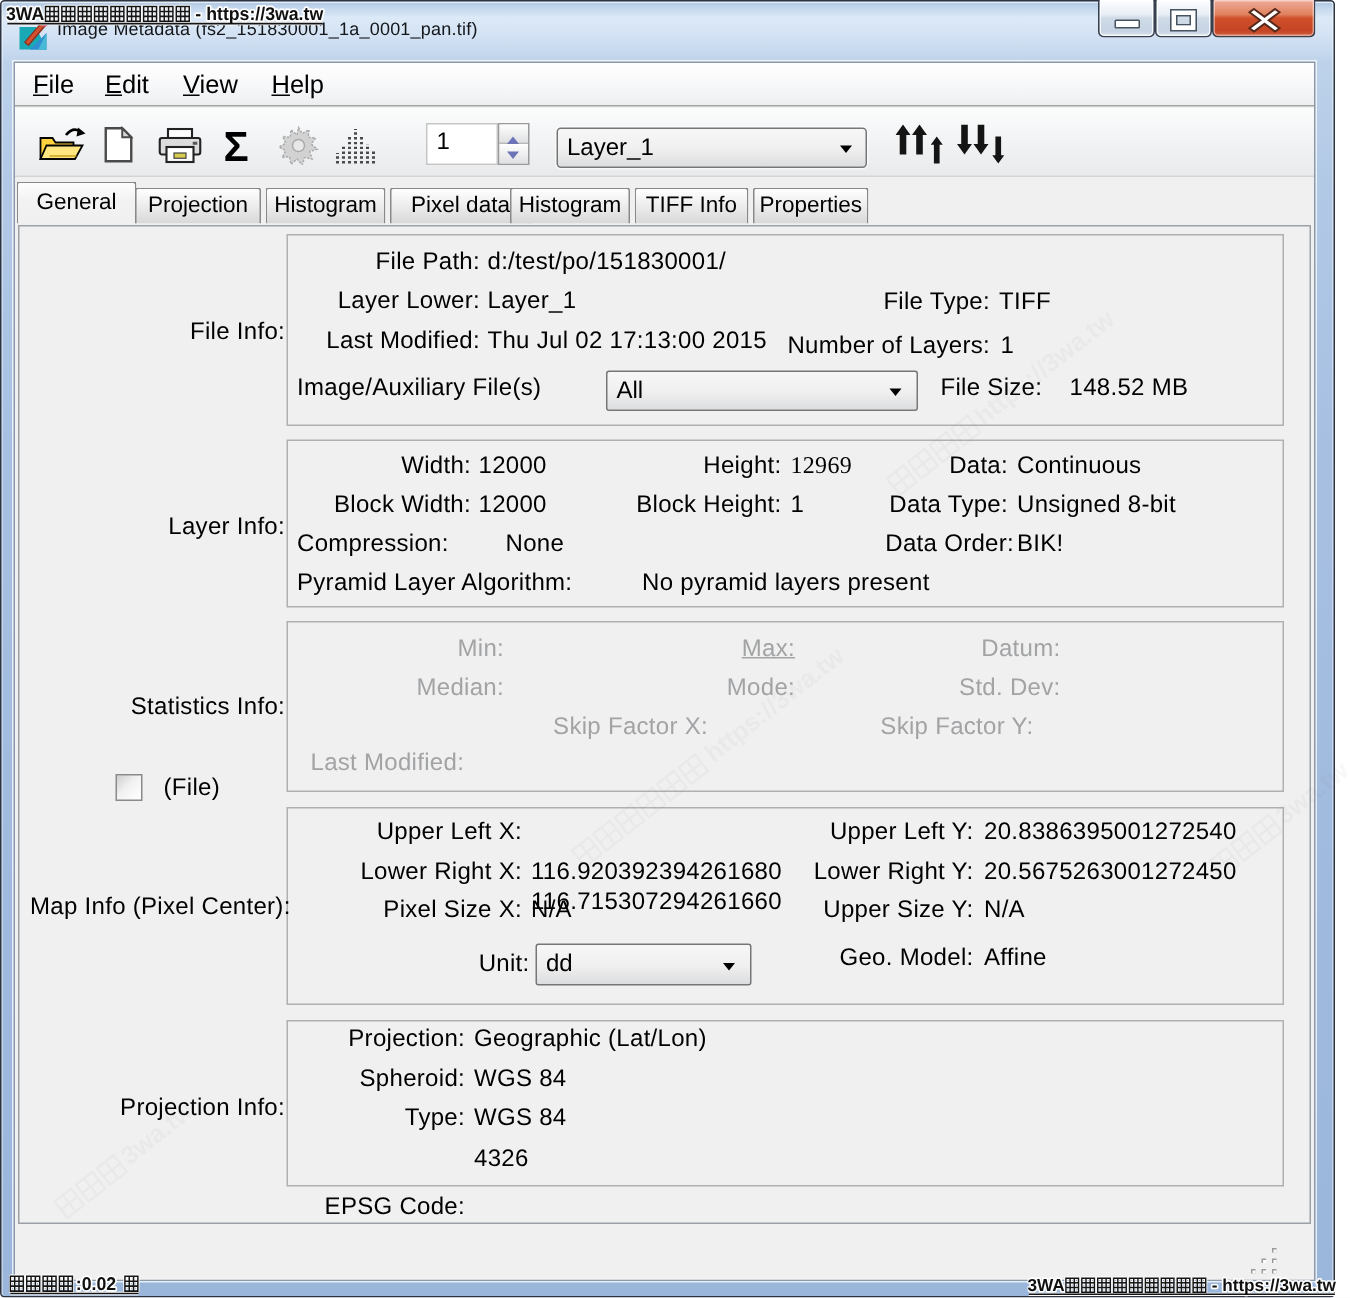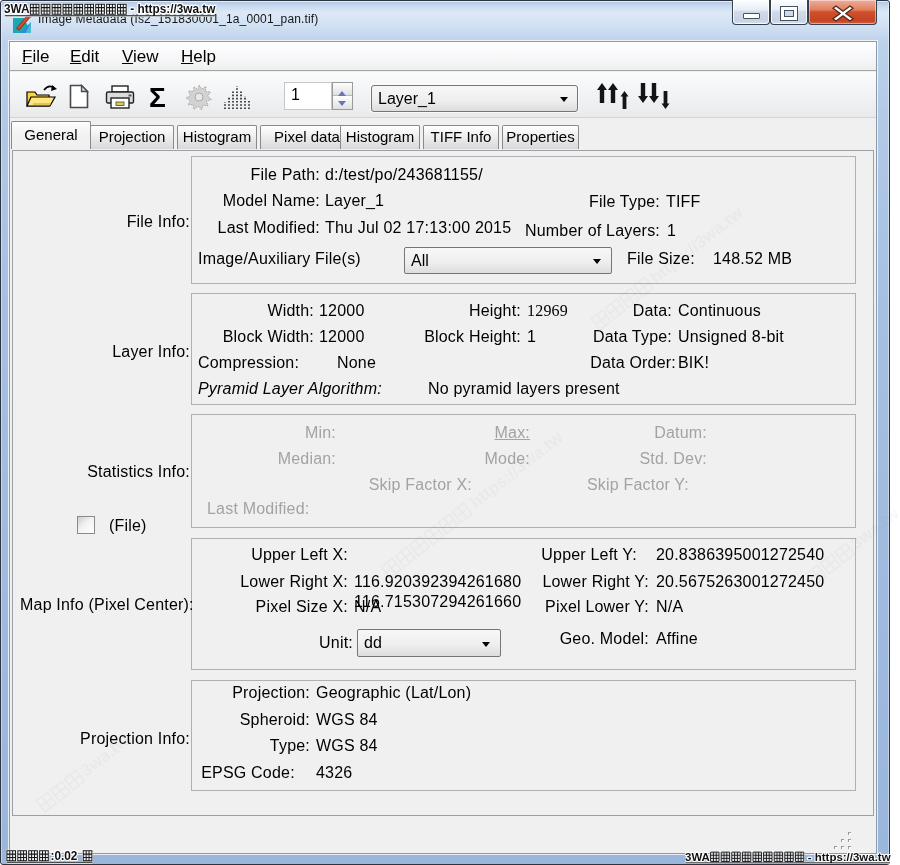--- a/index.html
+++ b/index.html
@@ -150,22 +150,22 @@
 
 <div class="t lr" style="left:20px;top:213px;width:170px;">File Info:</div>
 <div class="t lr" style="left:20px;top:343px;width:170px;">Layer Info:</div>
 <div class="t lr" style="left:20px;top:463px;width:170px;">Statistics Info:</div>
 <div class="abs" style="left:77px;top:516px;width:18px;height:18px;background:linear-gradient(135deg,#cdcdcd,#f2f2f2 45%,#ffffff);border:1px solid #8a8a8a;"></div>
 <div class="t" style="left:109px;top:517px;">(File)</div>
 <div class="t lr" style="left:20px;top:596px;width:170px;">Map Info (Pixel Center):</div>
 <div class="t lr" style="left:20px;top:730px;width:170px;">Projection Info:</div>
 
 <div class="t lr" style="left:186px;top:166px;width:134px;">File Path:</div>
-<div class="t" style="left:325px;top:166px;">d:/test/po/243681155/</div>
-<div class="t lr" style="left:186px;top:192px;width:134px;">Model Name:</div>
+<div class="t" style="left:325px;top:166px;">d:/test/po/151830001/</div>
+<div class="t lr" style="left:186px;top:192px;width:134px;">Layer Lower:</div>
 <div class="t" style="left:325px;top:192px;">Layer_1</div>
 <div class="t lr" style="left:520px;top:193px;width:140px;">File Type:</div>
 <div class="t" style="left:666px;top:193px;">TIFF</div>
 <div class="t lr" style="left:186px;top:219px;width:134px;">Last Modified:</div>
 <div class="t" style="left:325px;top:219px;">Thu Jul 02 17:13:00 2015</div>
 <div class="t lr" style="left:520px;top:222px;width:140px;">Number of Layers:</div>
 <div class="t" style="left:667px;top:222px;">1</div>
 <div class="t" style="left:198px;top:250px;">Image/Auxiliary File(s)</div>
 <div class="combo" style="left:404px;top:247px;width:208px;height:27px;">
  <span class="cv">All</span>
@@ -183,60 +183,60 @@
 <div class="t lr" style="left:186px;top:328px;width:128px;">Block Width:</div>
 <div class="t" style="left:319px;top:328px;">12000</div>
 <div class="t lr" style="left:400px;top:328px;width:121px;">Block Height:</div>
 <div class="t" style="left:527px;top:328px;">1</div>
 <div class="t lr" style="left:540px;top:328px;width:132px;">Data Type:</div>
 <div class="t" style="left:678px;top:328px;">Unsigned 8-bit</div>
 <div class="t" style="left:198px;top:354px;">Compression:</div>
 <div class="t" style="left:337px;top:354px;">None</div>
 <div class="t lr" style="left:544px;top:354px;width:132px;">Data Order:</div>
 <div class="t" style="left:678px;top:354px;">BIK!</div>
-<div class="t" style="left:198px;top:380px;font-style:italic;">Pyramid Layer Algorithm:</div>
+<div class="t" style="left:198px;top:380px;">Pyramid Layer Algorithm:</div>
 <div class="t" style="left:428px;top:380px;">No pyramid layers present</div>
 
 <div class="t dis lr" style="left:186px;top:424px;width:150px;">Min:</div>
 <div class="t dis lr" style="left:380px;top:424px;width:150px;text-decoration:underline;">Max:</div>
 <div class="t dis lr" style="left:560px;top:424px;width:147px;">Datum:</div>
 <div class="t dis lr" style="left:186px;top:450px;width:150px;">Median:</div>
 <div class="t dis lr" style="left:380px;top:450px;width:150px;">Mode:</div>
 <div class="t dis lr" style="left:560px;top:450px;width:147px;">Std. Dev:</div>
 <div class="t dis lr" style="left:340px;top:476px;width:132px;">Skip Factor X:</div>
 <div class="t dis lr" style="left:555px;top:476px;width:134px;">Skip Factor Y:</div>
 <div class="t dis" style="left:207px;top:500px;">Last Modified:</div>
 
 <div class="t lr" style="left:226px;top:546px;width:122px;">Upper Left X:</div>
 <div class="t" style="left:354px;top:546px;margin-top:47px;">116.715307294261660</div>
-<div class="t lr" style="left:528px;top:546px;width:109px;">Upper Left Y:</div>
+<div class="t lr" style="left:540px;top:546px;width:109px;">Upper Left Y:</div>
 <div class="t" style="left:656px;top:546px;">20.8386395001272540</div>
 <div class="t lr" style="left:226px;top:573px;width:122px;">Lower Right X:</div>
 <div class="t" style="left:354px;top:573px;">116.920392394261680</div>
 <div class="t lr" style="left:540px;top:573px;width:109px;">Lower Right Y:</div>
 <div class="t" style="left:656px;top:573px;">20.5675263001272450</div>
 <div class="t lr" style="left:226px;top:598px;width:122px;">Pixel Size X:</div>
 <div class="t" style="left:354px;top:598px;">N/A</div>
-<div class="t lr" style="left:540px;top:598px;width:109px;">Pixel Lower Y:</div>
+<div class="t lr" style="left:540px;top:598px;width:109px;">Upper Size Y:</div>
 <div class="t" style="left:656px;top:598px;">N/A</div>
 <div class="t lr" style="left:282px;top:634px;width:71px;">Unit:</div>
 <div class="combo" style="left:357px;top:629px;width:144px;height:28px;">
  <span class="cv">dd</span>
  <span class="arr" style="right:10px;top:12px;"></span>
 </div>
 <div class="t lr" style="left:540px;top:630px;width:109px;">Geo. Model:</div>
 <div class="t" style="left:656px;top:630px;">Affine</div>
 
 <div class="t lr" style="left:186px;top:684px;width:124px;">Projection:</div>
 <div class="t" style="left:316px;top:684px;">Geographic (Lat/Lon)</div>
 <div class="t lr" style="left:186px;top:711px;width:124px;">Spheroid:</div>
 <div class="t" style="left:316px;top:711px;">WGS 84</div>
 <div class="t lr" style="left:186px;top:737px;width:124px;">Type:</div>
 <div class="t" style="left:316px;top:737px;">WGS 84</div>
-<div class="t lr" style="left:186px;top:764px;width:124px;text-align:center;">EPSG Code:</div>
+<div class="t lr" style="left:186px;top:796px;width:124px;">EPSG Code:</div>
 <div class="t" style="left:316px;top:764px;">4326</div>
 
 <svg class="abs" style="left:832px;top:830px;" width="22" height="22" viewBox="0 0 22 22">
  <g fill="#9b9b9b">
   <rect x="16" y="2" width="3" height="3"></rect>
       <rect x="16" y="9" width="3" height="3"></rect>
       <rect x="9" y="9" width="3" height="3"></rect>
   <rect x="16" y="16" width="3" height="3"></rect>
       <rect x="9" y="16" width="3" height="3"></rect>
       <rect x="2" y="16" width="3" height="3"></rect>

